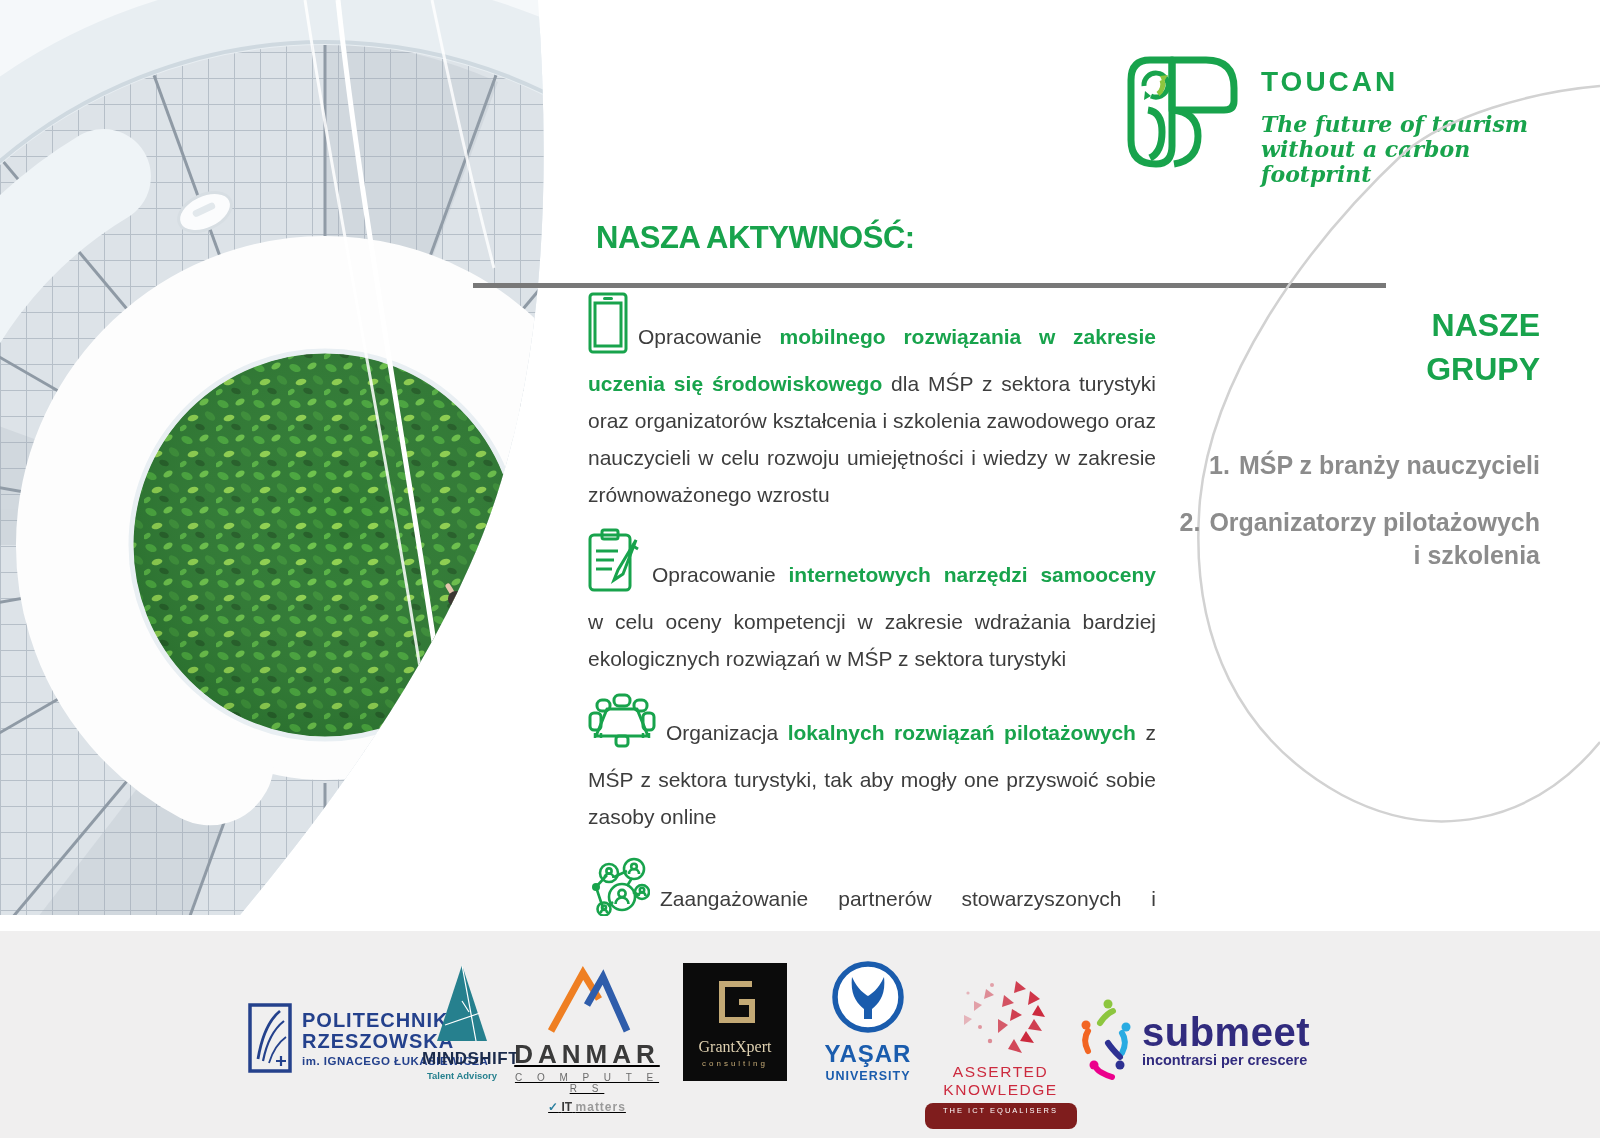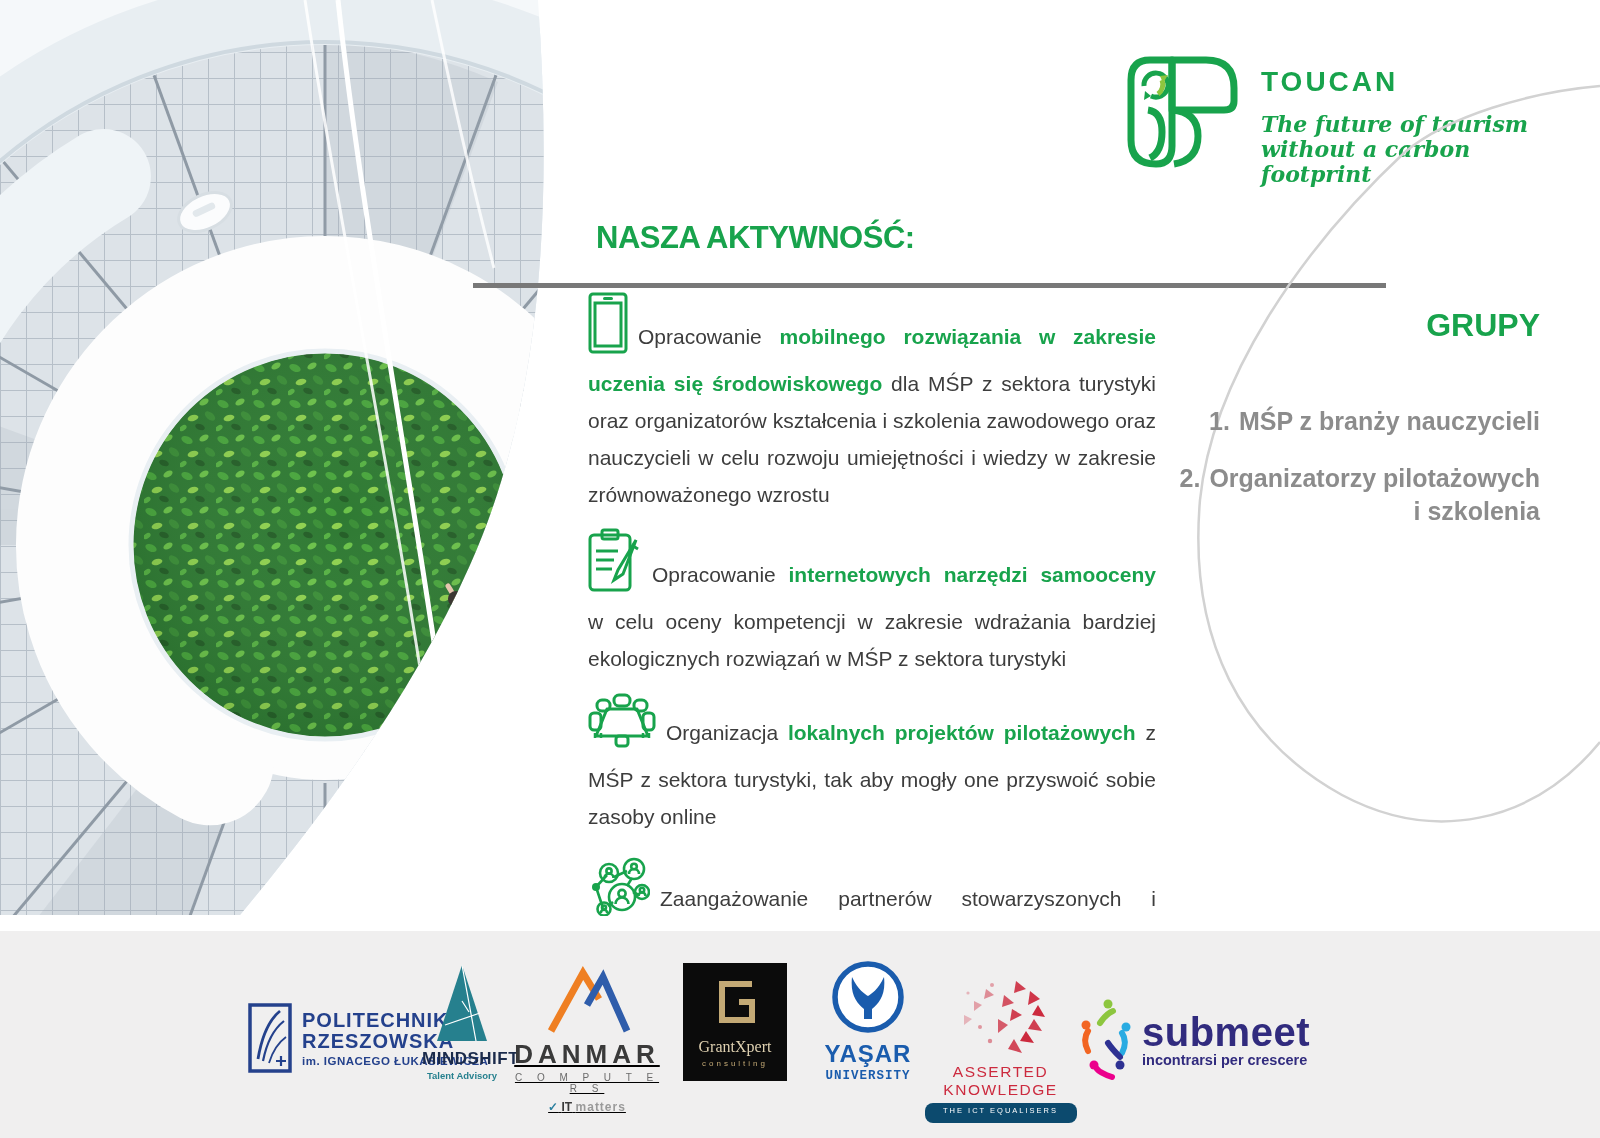--- a/index.html
+++ b/index.html
@@ -51,24 +51,24 @@
   .dm-it{margin-top:6px;font-size:12px;}
   .dm-check{color:#2a7f9e;font-weight:bold;}
   .dm-itb{color:#3a3a3a;font-weight:bold;}
   .dm-mat{color:#9a9a9a;font-weight:bold;letter-spacing:1px;}
   .gx{left:683px;top:963px;width:104px;height:118px;background:#0b0b0b;color:#ded0b0;
       display:flex;flex-direction:column;align-items:center;justify-content:center;}
   .gx-name{font-family:"Liberation Serif",serif;font-size:16px;margin-top:12px;}
   .gx-sub{font-size:8px;letter-spacing:3px;color:#c3a975;margin-top:3px;}
   .ys{left:808px;top:960px;width:120px;text-align:center;color:#1a5cad;}
   .ys-name{font-size:24px;font-weight:bold;letter-spacing:1px;margin-top:2px;}
-  .ys-sub{font-size:12.5px;font-weight:bold;letter-spacing:1px;margin-top:1px;font-family:Liberation Mono, monospace;}
+  .ys-sub{font-size:12.5px;font-weight:bold;letter-spacing:1px;margin-top:1px;}
   .ak{left:908px;top:975px;width:185px;text-align:center;}
   .ak-name{font-size:15.5px;color:#cc2a3e;letter-spacing:1.5px;margin-top:2px;}
-  .ak-pill{margin:4px auto 0;width:152px;height:20px;background:#0c4a6e;border-radius:8px;
+  .ak-pill{margin:4px auto 0;width:152px;height:26px;background:#7f1d1d;border-radius:8px;
            color:#fff;font-size:7.5px;letter-spacing:2px;line-height:15px;}
   .sm{left:1078px;top:995px;display:flex;align-items:center;}
   .sm-text{margin-left:6px;color:#312b7e;}
   .sm-name{font-size:40px;font-weight:bold;line-height:40px;letter-spacing:0.5px;}
   .sm-sub{font-size:14.5px;font-weight:bold;margin-top:0px;}
 
   [data-interactable]{cursor:default;}
 </style>
 </head>
 <body>
@@ -220,21 +220,21 @@
         <svg width="68" height="58" viewBox="0 0 68 58" fill="none" stroke="#18a34c" stroke-width="3" stroke-linejoin="round">
           <rect x="26" y="3" width="16" height="11" rx="5"></rect>
           <rect x="9" y="8" width="13" height="11" rx="5"></rect>
           <rect x="46" y="8" width="13" height="11" rx="5"></rect>
           <rect x="2" y="21" width="11" height="17" rx="4"></rect>
           <rect x="55" y="21" width="11" height="17" rx="4"></rect>
           <path d="M19,17 H49 L60,44 H8 Z"></path>
           <rect x="28" y="44" width="12" height="10" rx="3"></rect>
           <path d="M7,41 v5 M13,41 v5 M55,41 v5 M61,41 v5" stroke-width="2.5"></path>
         </svg>
-      </span><span class="a-pre" data-interactable="false">Organizacja </span><span class="a-hl" data-interactable="false">lokalnych projektów pilotażowych</span><span class="a-suf" data-interactable="false"> z MŚP z sektora turystyki, tak aby mogły one przyswoić sobie zasoby online</span>
+      </span><span class="a-pre" data-interactable="false">Organizacja </span><span class="a-hl" data-interactable="false">lokalnych rozwiązań pilotażowych</span><span class="a-suf" data-interactable="false"> z MŚP z sektora turystyki, tak aby mogły one przyswoić sobie zasoby online</span>
     </p>
 
     <p data-interactable="false">
       <span class="a-icon" data-interactable="false">
         <svg width="62" height="66" viewBox="0 0 62 66" fill="none" stroke="#18a34c" stroke-width="2.6">
           <line x1="8" y1="37" x2="19" y2="25"></line>
           <line x1="8" y1="37" x2="15" y2="58"></line>
           <line x1="26" y1="27" x2="39" y2="21"></line>
           <line x1="44" y1="28" x2="39" y2="36"></line>
           <line x1="51" y1="45" x2="45" y2="42"></line>
@@ -262,20 +262,21 @@
 
   <svg class="blob" viewBox="0 0 450 800" data-interactable="false">
     <g fill="none" stroke="#d2d2d2" stroke-width="2.5">
       <path d="M255,72 C150,170 62,300 50,420 C38,560 92,660 192,715 C282,763 382,745 450,662"></path>
       <path d="M255,72 C298,36 380,12 450,6"></path>
     </g>
   </svg>
 
   <div class="groups" data-interactable="false">
     <div class="g-title" data-interactable="false">
+      <div data-interactable="false">NASZE</div>
       <div data-interactable="false">GRUPY</div>
     </div>
     <div class="g-item" data-interactable="false">
       <span class="num" data-interactable="false">1.</span><span data-interactable="false">MŚP z branży nauczycieli</span>
     </div>
     <div class="g-item" data-interactable="false">
       <span class="num" data-interactable="false">2.</span><span data-interactable="false">Organizatorzy pilotażowych</span>
       <span class="g-l2" data-interactable="false">i szkolenia</span>
     </div>
   </div>

